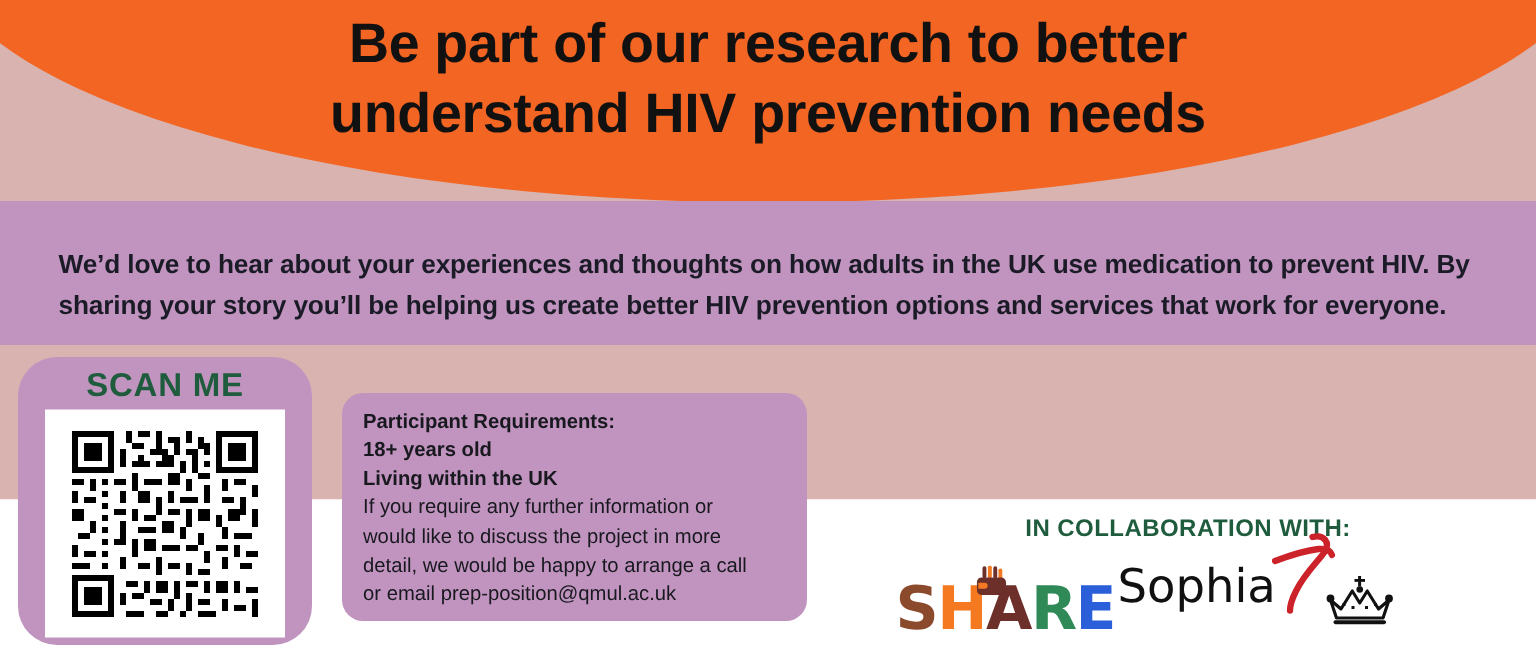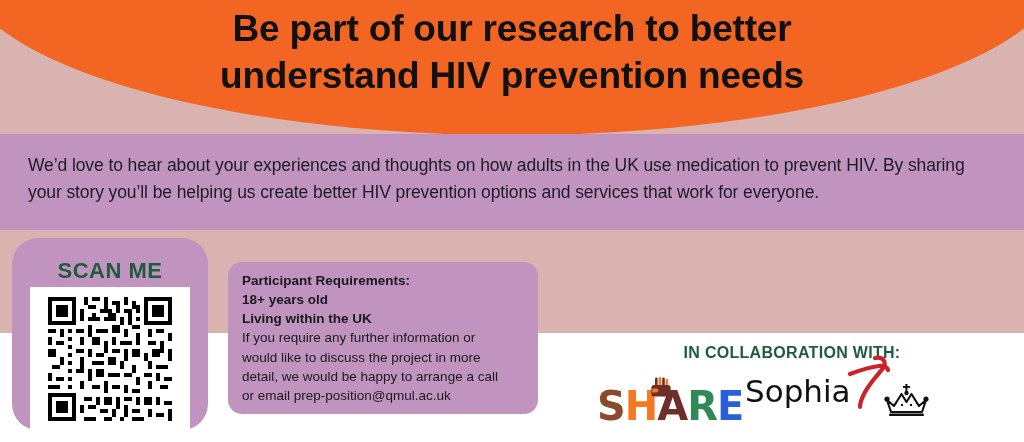--- a/index.html
+++ b/index.html
@@ -76,24 +76,24 @@
     position: absolute;
     left: 0;
     top: 134px;
     width: 1024px;
     height: 96px;
     background: #c094bf;
     box-sizing: border-box;
     padding: 14px 24px 0 24px;
   }
   .purple-band p {
-    margin: 4px;
+    margin: 15px;
     color: #1b1b27;
     font-size: 17.5px;
-    font-weight: normal;
+    font-weight: bold;
     line-height: 1.52;
     letter-spacing: -0.1px;
   }
 
   
   .qr-card {
     position: absolute;
     left: 12px;
     top: 238px;
     width: 196px;
@@ -102,21 +102,21 @@
     border-radius: 26px;
     display: flex;
     flex-direction: column;
     align-items: center;
   }
   .scan-me {
     color: #1f5c3d;
     font-size: 22px;
     font-weight: bold;
     letter-spacing: 0.5px;
-    margin-top: 20px;
+    margin-top: 6px;
     margin-bottom: 3px;
   }
   .qr-white {
     width: 160px;
     height: 152px;
     background: #ffffff;
     display: flex;
     align-items: center;
     justify-content: center;
   }

